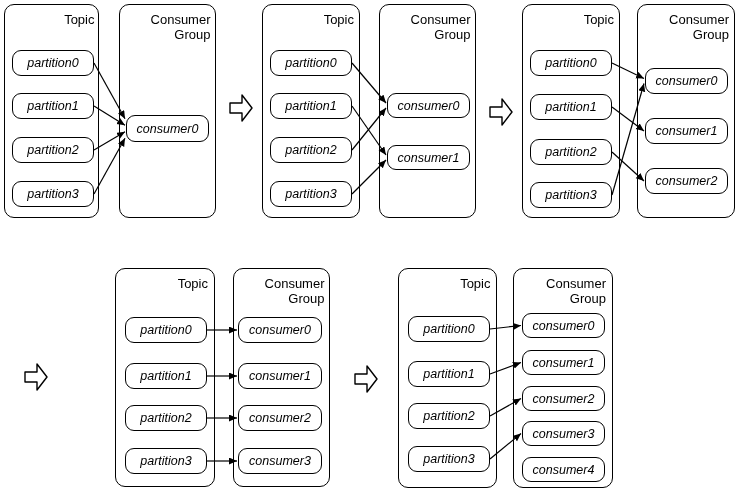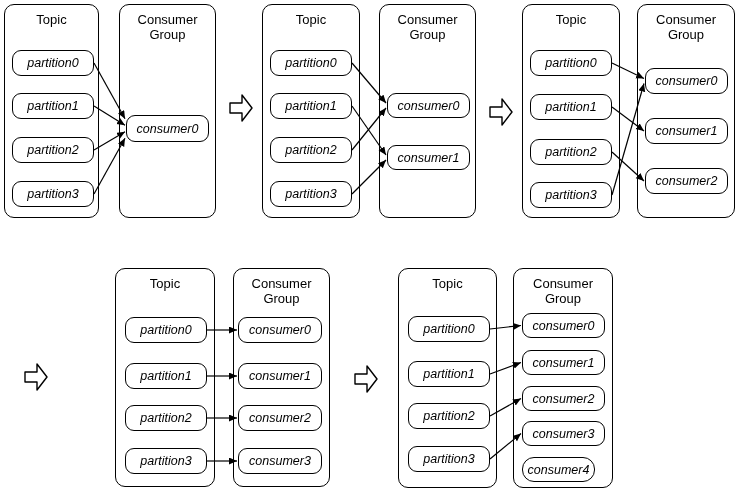--- a/index.html
+++ b/index.html
@@ -5,21 +5,21 @@
   html,body{margin:0;padding:0;background:#ffffff;}
   #canvas{
     position:relative;width:739px;height:489px;background:#ffffff;
     font-family:"Liberation Sans", sans-serif;color:#000;overflow:hidden;
   }
   .bigbox{
     position:absolute;border:1.4px solid #000;border-radius:10px;
     background:#fff;box-sizing:border-box;
   }
   .hdr{
-    position:relative;margin:7px auto 0 auto;width:86px;text-align:center;
+    position:relative;margin:7px auto 0 auto;width:86px;text-align:right;
     font-size:13px;line-height:15px;color:#000;
   }
   .node{
     position:absolute;border:1.4px solid #000;border-radius:9px;background:#fff;
     box-sizing:border-box;display:flex;align-items:center;justify-content:center;
     font-size:12.5px;color:#000;font-style:italic;
   }
   .flow{position:absolute;}
   #edges{position:absolute;left:0;top:0;width:739px;height:489px;pointer-events:none;}
 </style>
@@ -105,21 +105,21 @@
   <div class="node" style="left:408px;top:361px;width:82px;height:26px;">partition1</div>
   <div class="node" style="left:408px;top:403px;width:82px;height:26px;">partition2</div>
   <div class="node" style="left:408px;top:446px;width:82px;height:26px;">partition3</div>
   <div class="bigbox" style="left:513px;top:268px;width:100px;height:220px;">
     <div class="hdr">Consumer Group</div>
   </div>
   <div class="node" style="left:522px;top:313px;width:83px;height:25px;">consumer0</div>
   <div class="node" style="left:522px;top:350px;width:83px;height:25px;">consumer1</div>
   <div class="node" style="left:522px;top:386px;width:83px;height:25px;">consumer2</div>
   <div class="node" style="left:522px;top:421px;width:83px;height:25px;">consumer3</div>
-  <div class="node" style="left:522px;top:457px;width:73px;height:25px;border-radius:12px;">consumer4</div>
+  <div class="node" style="left:522px;top:457px;width:83px;height:25px;">consumer4</div>
 
   <svg id="edges">
     <defs>
       <marker id="ah" markerWidth="9" markerHeight="8" refX="8" refY="3.5" orient="auto" markerUnits="userSpaceOnUse">
         <path d="M0,0 L8,3.5 L0,7 Z" fill="#000000"></path>
       </marker>
     </defs>
   <line x1="94" y1="63" x2="125" y2="118.75" stroke="#000000" stroke-width="1.2" marker-end="url(#ah)"></line>
       <line x1="94" y1="106" x2="125" y2="125.25" stroke="#000000" stroke-width="1.2" marker-end="url(#ah)"></line>
       <line x1="94" y1="150" x2="125" y2="131.75" stroke="#000000" stroke-width="1.2" marker-end="url(#ah)"></line>

